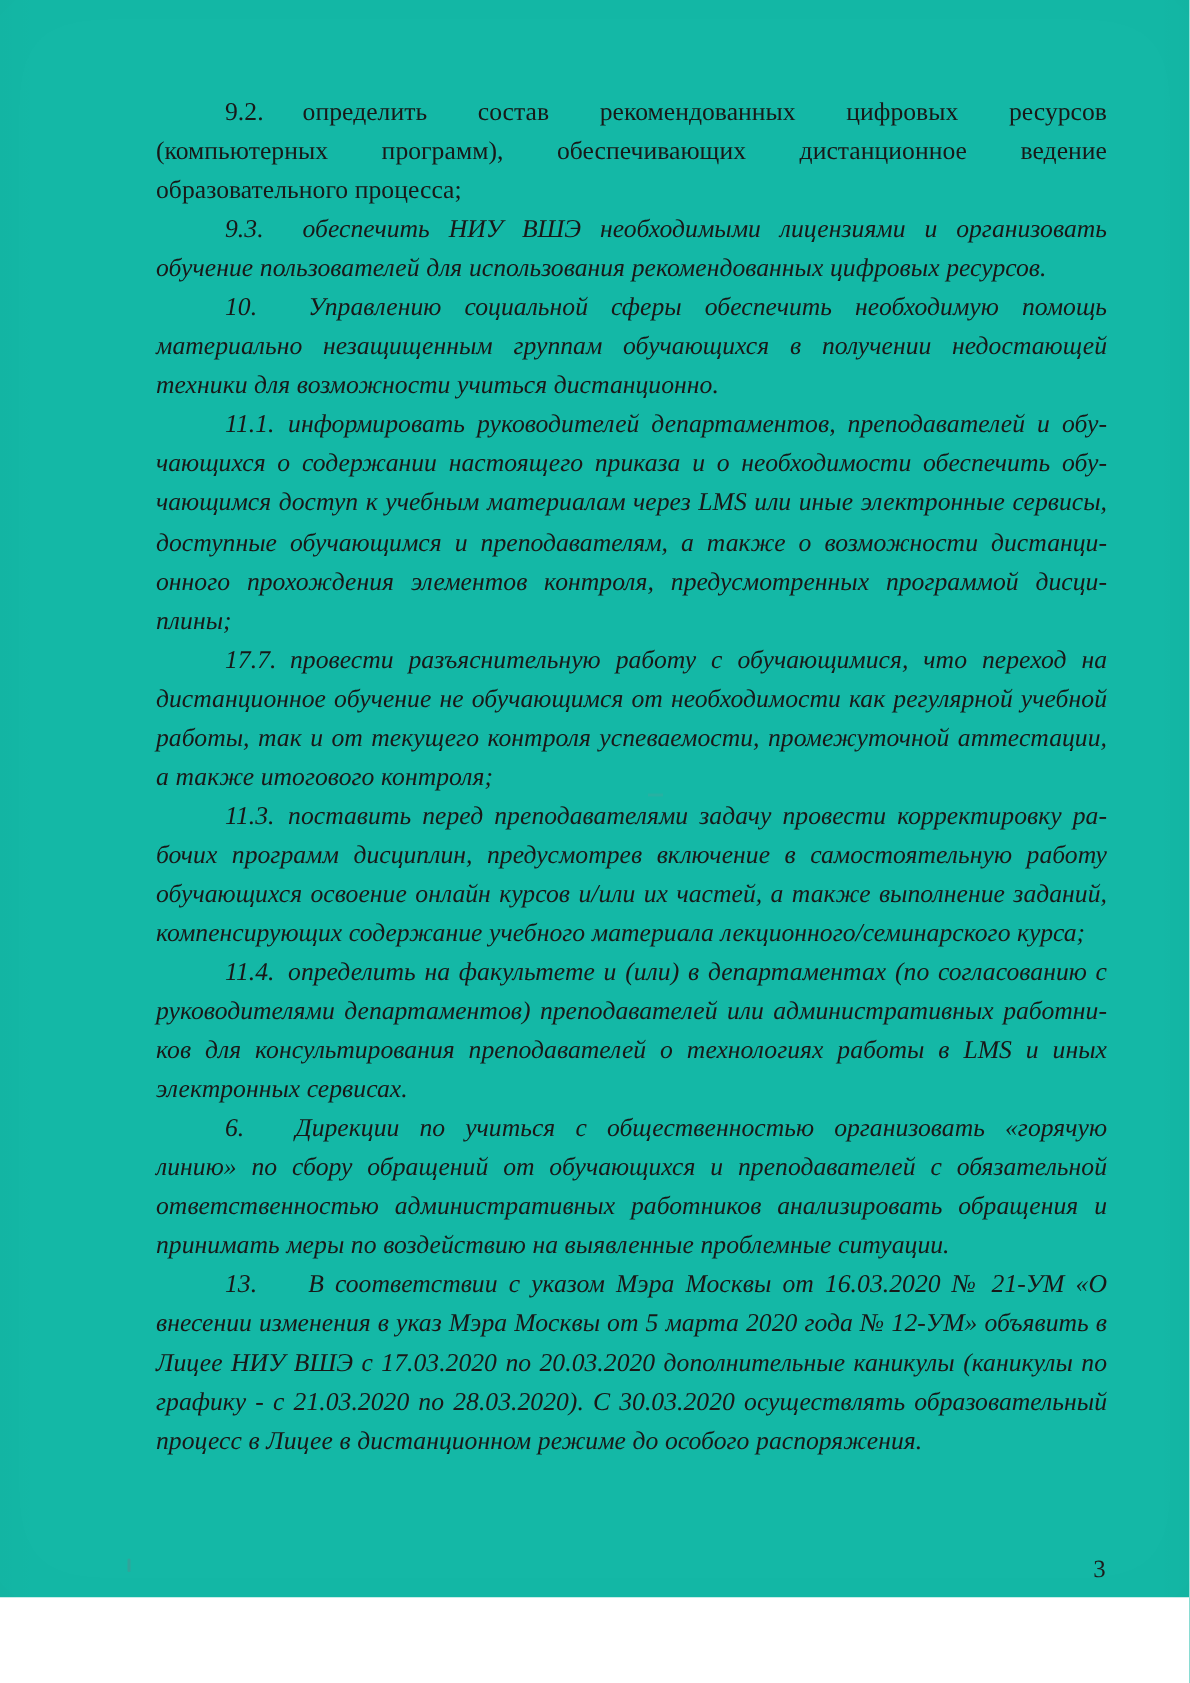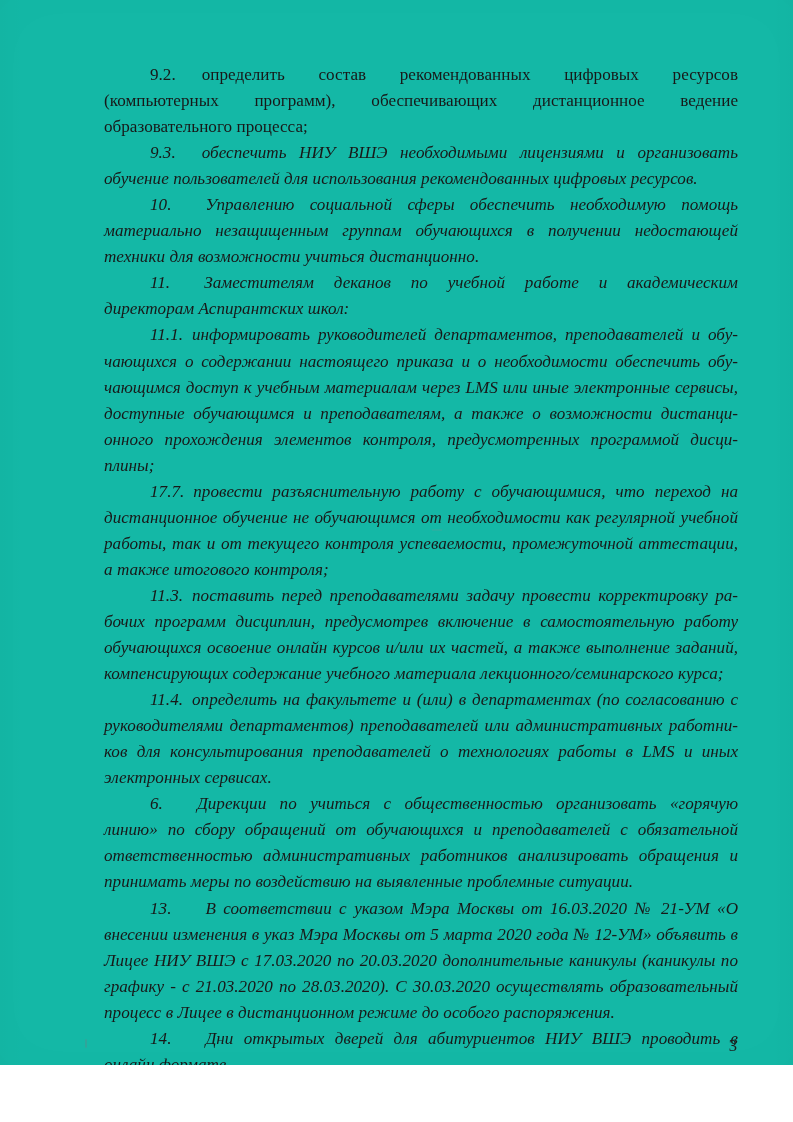--- a/index.html
+++ b/index.html
@@ -101,25 +101,23 @@
 <div class="page">
 
   <div class="scan-tint"></div>
   <div class="scan-speck"></div>
   <div class="scan-speck-2"></div>
 
   <div class="text-block" id="body-container">
       <p class="para"><span class="num">9.2.</span><span class="gap-m"></span><span>определить состав рекомендованных цифровых ресурсов (компьютерных программ), обеспечивающих дистанционное ведение образовательного процесса;</span></p>
       <p class="para"><span class="num">9.3.</span><span class="gap-m"></span><span>обеспечить НИУ ВШЭ необходимыми лицензиями и организовать обучение пользователей для использования рекомендованных цифровых ресурсов.</span></p>
       <p class="para"><span class="num">10.</span><span class="gap-l"></span><span>Управлению социальной сферы обеспечить необходимую помощь материально незащищенным группам обучающихся в получении недостающей техники для возможности учиться дистанционно.</span></p>
-      <p class="para"><span class="num">11.</span><span class="gap-l"></span><span>Заместителям деканов по учебной работе и академическим директорам Аспирантских школ:</span></p>
       <p class="para"><span class="num">11.1.</span><span class="gap-s"></span><span>информировать руководителей департаментов, преподавателей и обу­чающихся о содержании настоящего приказа и о необходимости обеспечить обу­чающимся доступ к учебным материалам через LMS или иные электронные серви­сы, доступные обучающимся и преподавателям, а также о возможности дистанци­онного прохождения элементов контроля, предусмотренных программой дисци­плины;</span></p>
       <p class="para"><span class="num">17.7.</span><span class="gap-s"></span><span>провести разъяснительную работу с обучающимися, что переход на дистанционное обучение не обучающимся от необходимости как регулярной учеб­ной работы, так и от текущего контроля успеваемости, промежуточной аттестации, а также итогового контроля;</span></p>
       <p class="para"><span class="num">11.3.</span><span class="gap-s"></span><span>поставить перед преподавателями задачу провести корректировку ра­бочих программ дисциплин, предусмотрев включение в самостоятельную работу обучающихся освоение онлайн курсов и/или их частей, а также выполнение зада­ний, компенсирующих содержание учебного материала лекционного/семинарского курса;</span></p>
       <p class="para"><span class="num">11.4.</span><span class="gap-s"></span><span>определить на факультете и (или) в департаментах (по согласованию с руководителями департаментов) преподавателей или административных работни­ков для консультирования преподавателей о технологиях работы в LMS и иных электронных сервисах.</span></p>
       <p class="para"><span class="num">6.</span><span class="gap-l"></span><span>Дирекции по учиться с общественностью организовать «горячую линию» по сбору обращений от обучающихся и преподавателей с обязательной ответственностью административных работников анализировать обращения и принимать меры по воздействию на выявленные проблемные ситуации.</span></p>
       <p class="para"><span class="num">13.</span><span class="gap-l"></span><span>В соответствии с указом Мэра Москвы от 16.03.2020 № 21-УМ «О внесении изменения в указ Мэра Москвы от 5 марта 2020 года № 12-УМ» объявить в Лицее НИУ ВШЭ с 17.03.2020 по 20.03.2020 дополнительные каникулы (каникулы по графику - с 21.03.2020 по 28.03.2020). С 30.03.2020 осуществлять образовательный процесс в Лицее в дистанционном режиме до особого распоряжения.</span></p>
-      <p class="para"><span class="num">14.</span><span class="gap-l"></span><span>Дни открытых дверей для абитуриентов НИУ ВШЭ проводить в онлайн формате.</span></p>
     </div>
 
   <div class="page-number">3</div>
 
 </div>
 
 </body></html>

